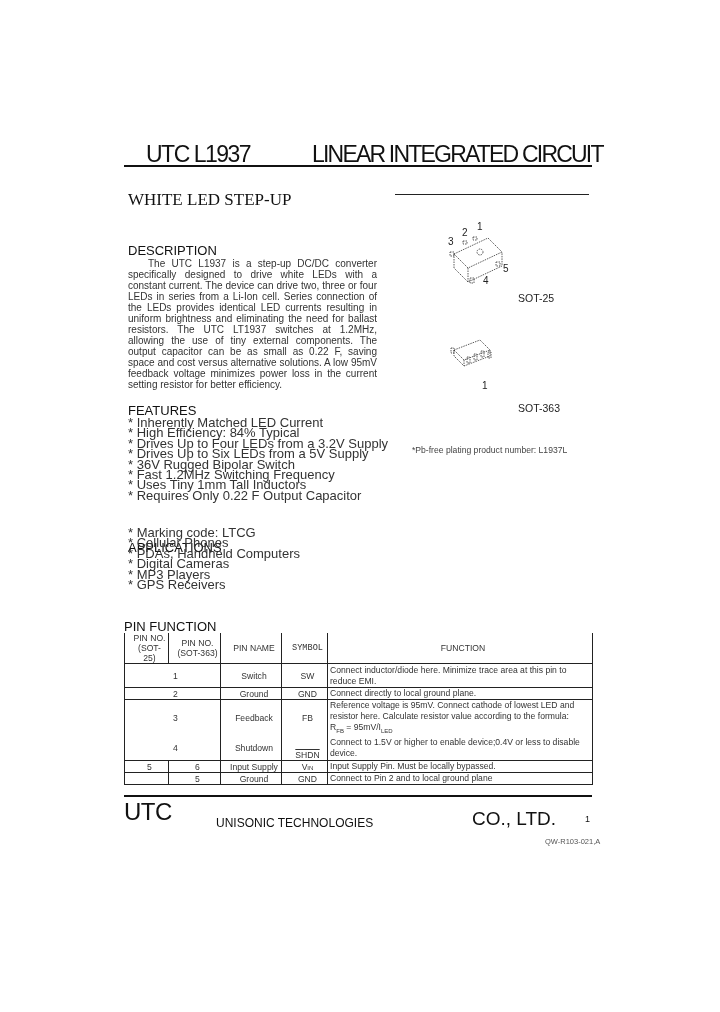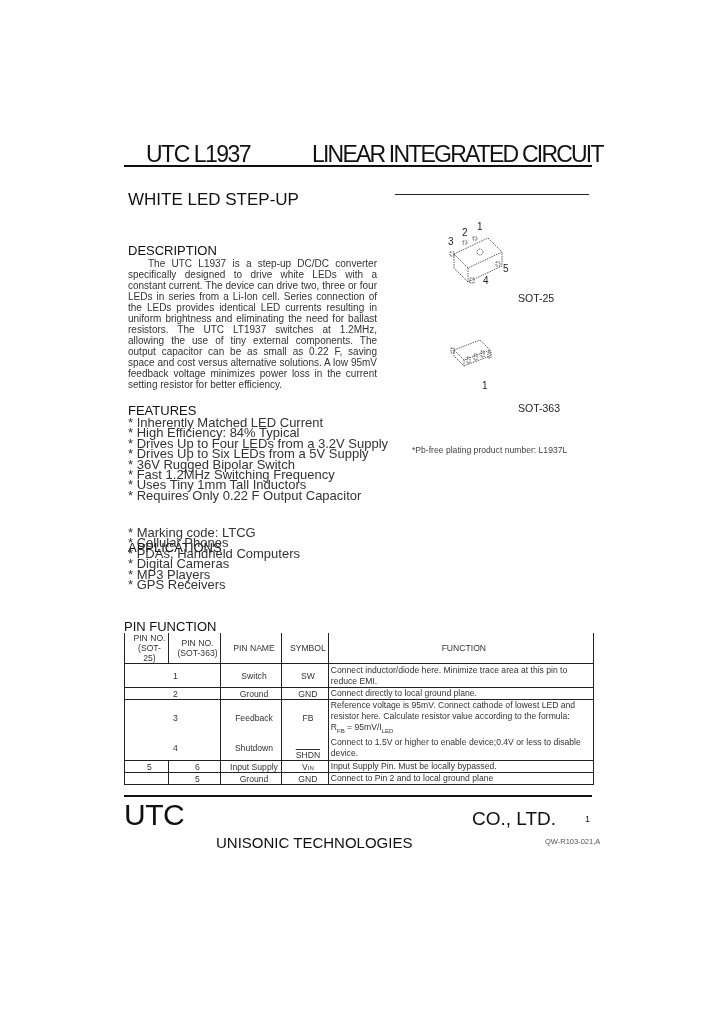--- a/index.html
+++ b/index.html
@@ -2,36 +2,36 @@
 <html><head>
 <meta charset="utf-8">
 <style>
   html, body { margin: 0; padding: 0; background: #ffffff; }
   body { width: 720px; height: 1012px; position: relative; font-family: "Liberation Sans", sans-serif; color: #111; overflow: hidden; }
   .abs { position: absolute; }
   .hdr-left { left: 124px; top: 141px; font-size: 23px; letter-spacing: -1.5px; margin-left: 22px; }
   .hdr-right { left: 312px; top: 141px; font-size: 23px; letter-spacing: -1.8px; }
   .hdr-rule { left: 124px; top: 165px; width: 468px; height: 2px; background: #111; }
   .short-rule { left: 395px; top: 194px; width: 194px; height: 1px; background: #222; }
-  .title { left: 128px; top: 190px; font-size: 17px; line-height: 19px; }
+  .title { left: 128px; top: 190px; font-size: 17px; line-height: 19px; font-family: Liberation Serif, serif; }
   .sec-h { font-size: 13px; left: 128px; }
   .desc { left: 128px; top: 258px; width: 249px; font-size: 10px; line-height: 11px; text-align: justify; text-indent: 20px; color: #333; }
   .list { left: 128px; font-size: 13px; line-height: 10.4px; color: #333; margin: 0; padding: 0; list-style: none; }
   .list li::before { content: "* "; }
   .pkg-label { font-size: 10.5px; color: #222; }
   .pinnum { font-size: 10px; color: #222; }
   .pb-note { left: 412px; top: 445px; font-size: 8.6px; color: #444; }
   table.pins { position: absolute; left: 124px; top: 633px; border-collapse: collapse; font-size: 8.6px; color: #333; }
   table.pins td { border: 1px solid #222; padding: 0 2px; vertical-align: middle; }
   table.pins td.c { text-align: center; padding-left: 8px; }
   table.pins td.fn { text-align: left; line-height: 11px; }
   .overline { text-decoration: overline; }
   .foot-rule { left: 124px; top: 795px; width: 468px; height: 2px; background: #111; }
-  .foot-utc { left: 124px; top: 798px; font-size: 30px; letter-spacing: -0.5px; }
-  .foot-name { left: 216px; top: 834px; font-size: 15px; }
+  .foot-utc { left: 124px; top: 798px; font-size: 24px; letter-spacing: -0.5px; }
+  .foot-name { left: 216px; top: 816px; font-size: 12px; }
   .foot-co { left: 472px; top: 808px; font-size: 19px; }
   .foot-page { left: 585px; top: 814px; font-size: 9px; }
   .foot-doc { left: 545px; top: 837px; font-size: 7.5px; color: #555; }
   svg.pkg { position: absolute; }
 </style>
 </head>
 <body>
 
 <div class="abs hdr-left">UTC L1937</div>
 <div class="abs hdr-right">LINEAR INTEGRATED CIRCUIT</div>
@@ -117,21 +117,21 @@
       <tr style="height:25px;">
     <td class="c" style="line-height:10px; border-top:none;">
       <div>PIN NO.</div>
       <div>(SOT-25)</div>
     </td>
     <td class="c" style="line-height:10px; border-top:none;">
       <div>PIN NO.</div>
       <div>(SOT-363)</div>
     </td>
     <td class="c" style="border-top:none;">PIN NAME</td>
-    <td class="c" style="border-top:none;">SYMBOL</td>
+    <td class="c" style="border-top:none;font-family:Liberation Mono, monospace;">SYMBOL</td>
     <td class="c" style="border-top:none;">FUNCTION</td>
   </tr>
   <tr style="height:24px;">
     <td class="c" colspan="2">1</td>
     <td class="c">Switch</td>
     <td class="c">SW</td>
     <td class="fn">Connect inductor/diode here. Minimize trace area at this pin to reduce EMI.</td>
   </tr>
   <tr style="height:12px;">
     <td class="c" colspan="2">2</td>

